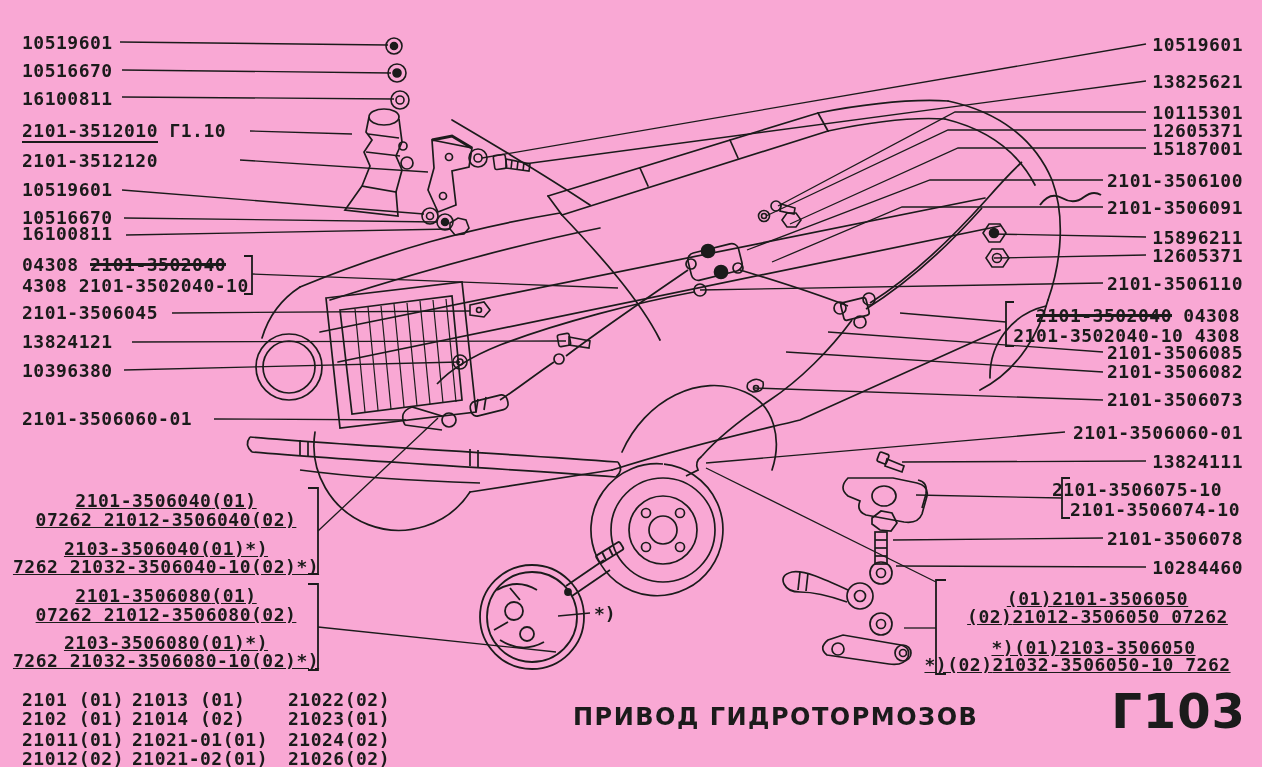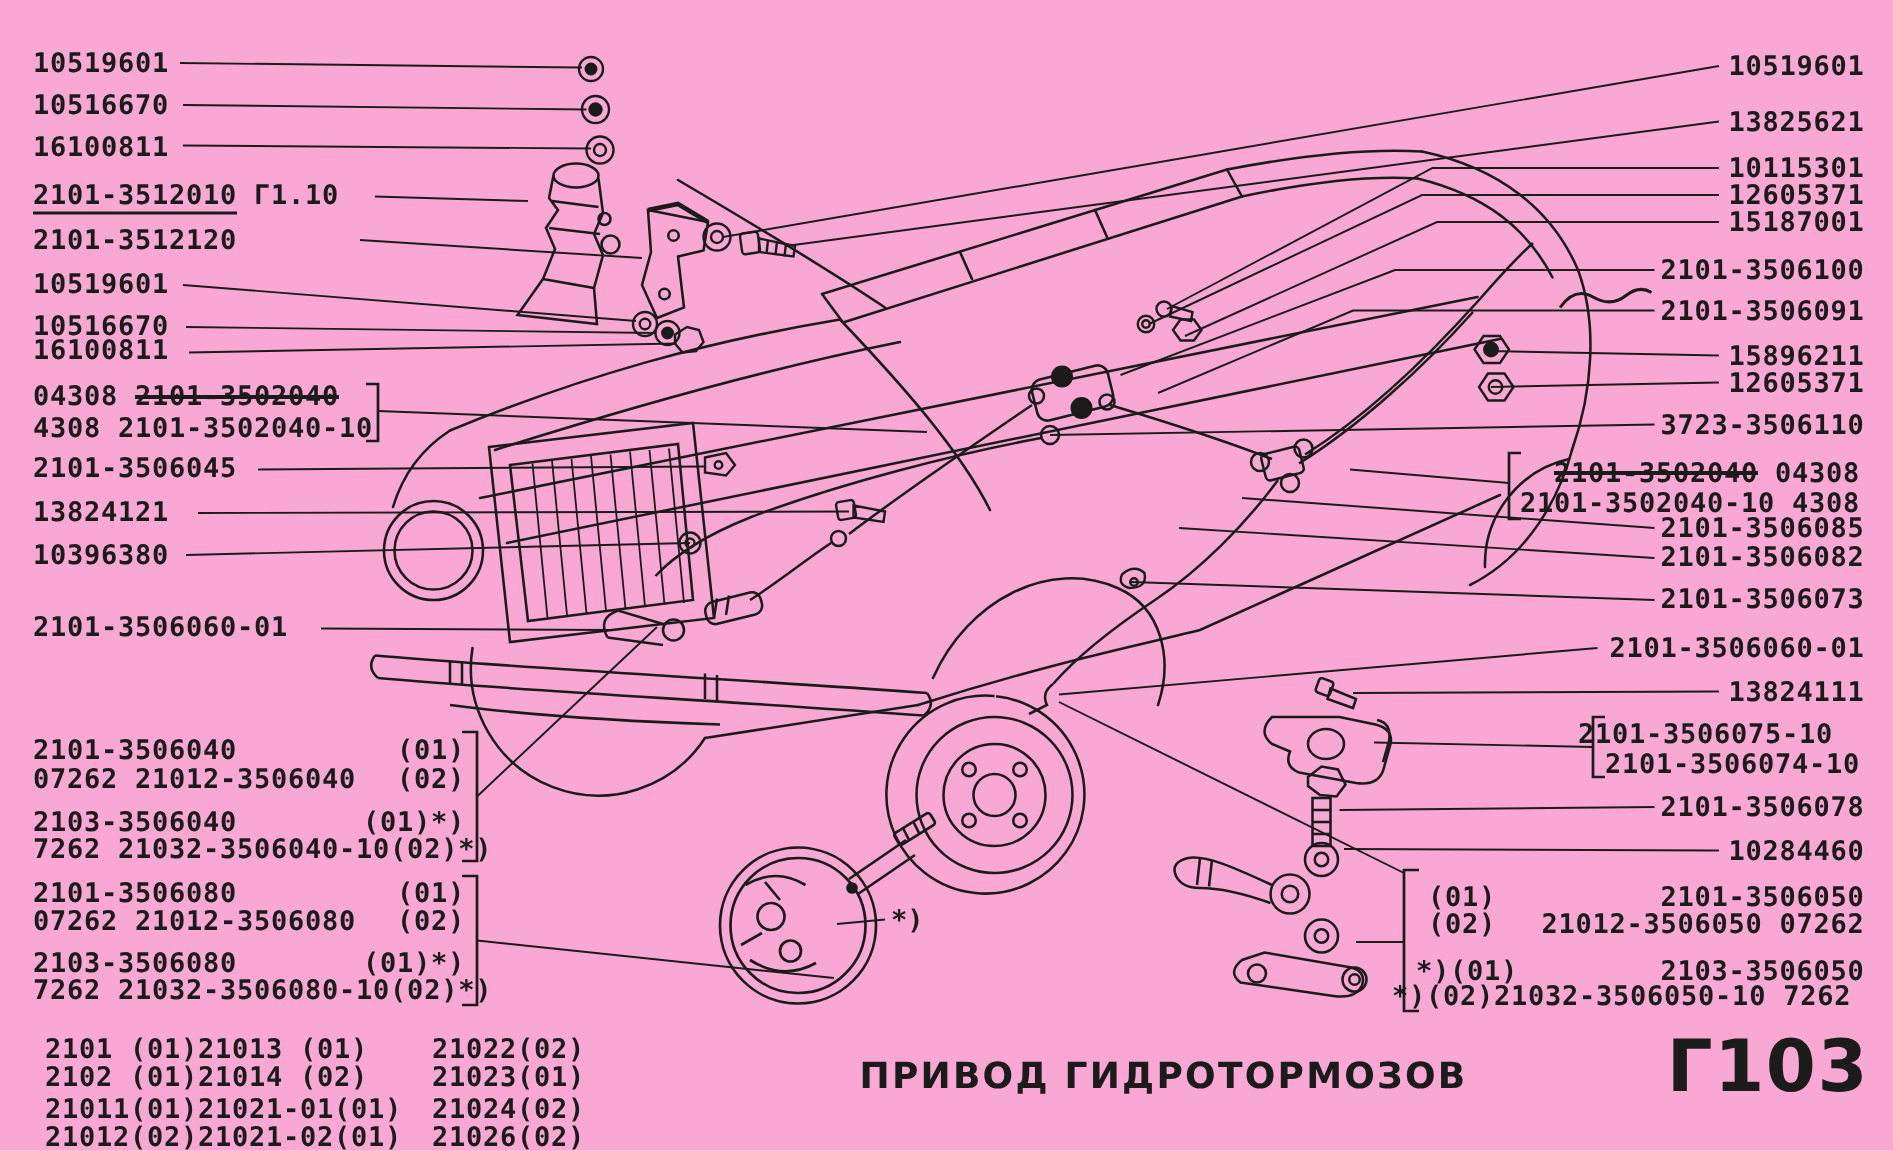--- a/index.html
+++ b/index.html
@@ -4,24 +4,24 @@
 <style>
   html,body{margin:0;padding:0;}
   #page{position:relative;width:1262px;height:767px;background:#f9a8d4;overflow:hidden;
         font-family:"DejaVu Sans Mono",monospace;color:#1b1b1b;}
   svg{position:absolute;left:0;top:0;}
   .lbl{position:absolute;font:bold 18px "DejaVu Sans Mono",monospace;letter-spacing:.5px;
        white-space:nowrap;height:20px;line-height:20px;color:#1b1b1b;}
   .lbl.right{text-align:right;}
   .strike{background:linear-gradient(to bottom,transparent 44%,#1b1b1b 44%,#1b1b1b 56%,transparent 56%);}
   .u{border-bottom:2px solid #1b1b1b;}
-  .grp-row{position:absolute;display:flex;justify-content:space-between;
-           font:bold 18px "DejaVu Sans Mono",monospace;letter-spacing:.5px;white-space:nowrap;color:#1b1b1b;}
+  .grp-row{position:absolute;display:flex;justify-content:center;
+           font:bold 18px "DejaVu Sans Mono",monospace;letter-spacing:.5px;white-space:nowrap;color:#1b1b1b;text-decoration:underline;}
   .t-row{position:absolute;left:22px;font:bold 18px "DejaVu Sans Mono",monospace;letter-spacing:.5px;white-space:nowrap;}
-  .t-c1{display:inline-block;width:110px;text-align:right;}
+  .t-c1{display:inline-block;width:110px;}
   .t-c2{display:inline-block;width:156px;}
   .title{position:absolute;left:573px;top:703px;font:bold 24px "DejaVu Sans",sans-serif;letter-spacing:1.5px;}
   .code{position:absolute;right:16px;top:683px;font:bold 48px "DejaVu Sans",sans-serif;letter-spacing:1px;}
   .fnote{position:absolute;left:594px;top:603px;font:bold 18px "DejaVu Sans Mono",monospace;}
 </style>
 </head>
 <body>
 
 <div id="page">
 
@@ -311,21 +311,21 @@
 
   <div class="lbl right" style="top:35px;right:19px">10519601</div>
   <div class="lbl right" style="top:72px;right:19px">13825621</div>
   <div class="lbl right" style="top:103px;right:19px">10115301</div>
   <div class="lbl right" style="top:121px;right:19px">12605371</div>
   <div class="lbl right" style="top:139px;right:19px">15187001</div>
   <div class="lbl right" style="top:171px;right:19px">2101-3506100</div>
   <div class="lbl right" style="top:198px;right:19px">2101-3506091</div>
   <div class="lbl right" style="top:228px;right:19px">15896211</div>
   <div class="lbl right" style="top:246px;right:19px">12605371</div>
-  <div class="lbl right" style="top:274px;right:19px">3723-3506110</div>
+  <div class="lbl right" style="top:274px;right:19px">2101-3506110</div>
   <div class="lbl right" style="top:306px;right:22px"><span class="strike">2101-3502040</span><span> 04308</span></div>
   <div class="lbl right" style="top:326px;right:22px">2101-3502040-10 4308</div>
   <div class="lbl right" style="top:343px;right:19px">2101-3506085</div>
   <div class="lbl right" style="top:362px;right:19px">2101-3506082</div>
   <div class="lbl right" style="top:390px;right:19px">2101-3506073</div>
   <div class="lbl right" style="top:423px;right:19px">2101-3506060-01</div>
   <div class="lbl right" style="top:452px;right:19px">13824111</div>
   <div class="lbl right" style="top:480px;right:40px">2101-3506075-10</div>
   <div class="lbl right" style="top:500px;right:22px">2101-3506074-10</div>
   <div class="lbl right" style="top:529px;right:19px">2101-3506078</div>

